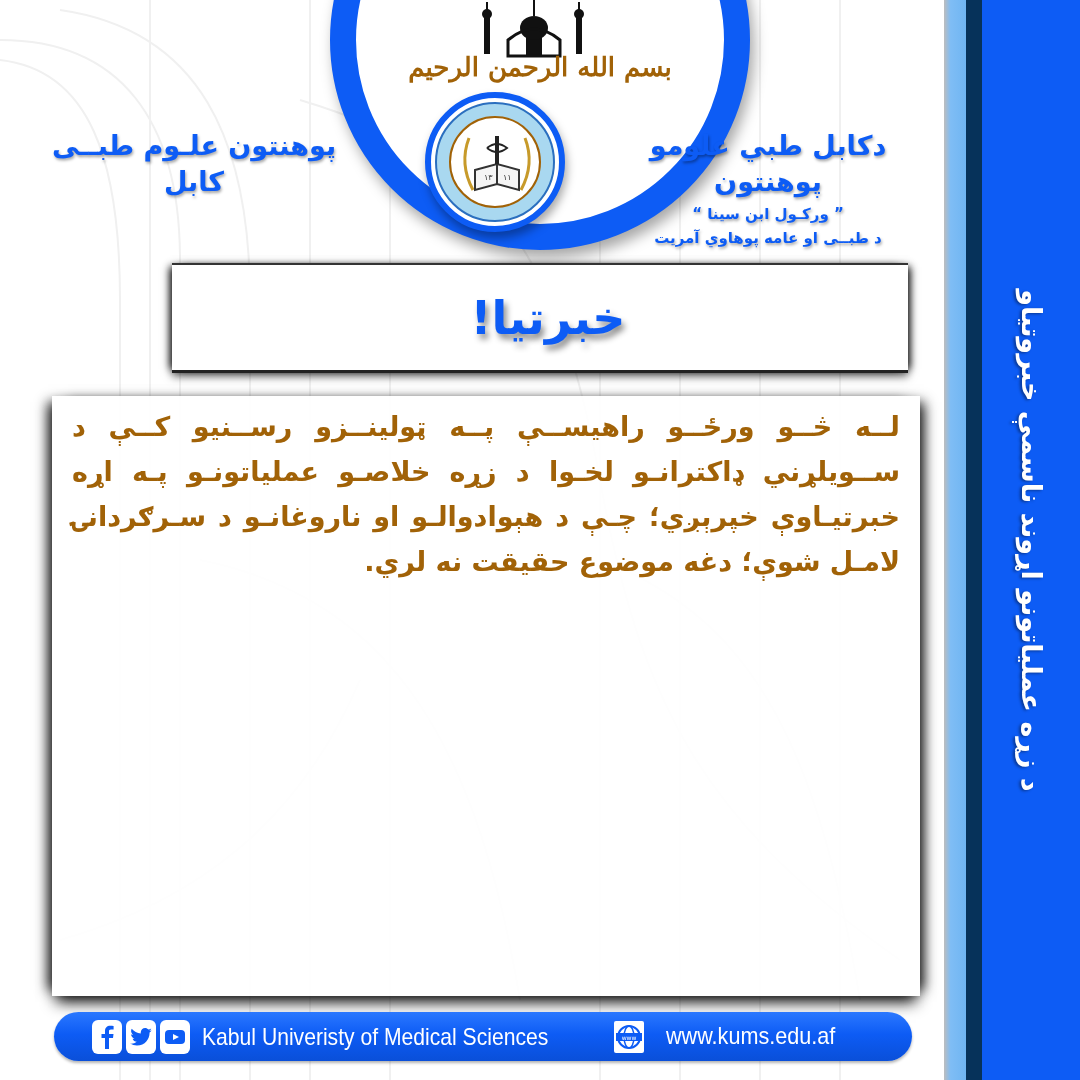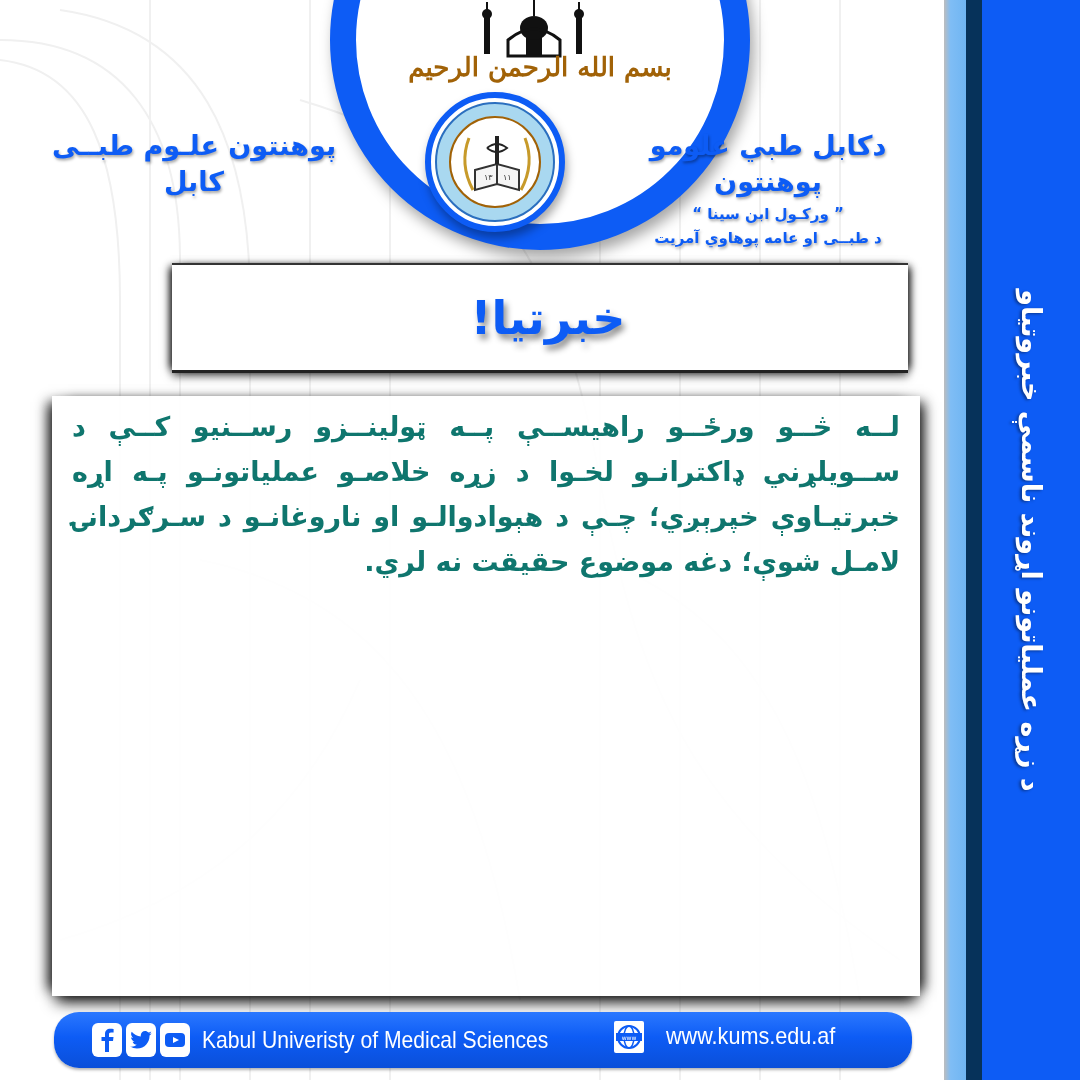--- a/index.html
+++ b/index.html
@@ -73,27 +73,27 @@
 
   
   .body-panel {
     position: absolute; left: 52px; top: 396px; width: 868px; height: 600px;
     background: rgba(255,255,255,0.9); z-index: 2;
     box-shadow: -10px 0 12px -6px #222, 10px 0 12px -6px #222, 0 10px 14px -4px #111;
   }
   .body-text {
     position: absolute; left: 72px; top: 404px; width: 828px; z-index: 3;
     direction: rtl; text-align: justify; text-align-last: right;
-    font-size: 27px; line-height: 45px; font-weight: bold; color: #0f766e;
+    font-size: 27px; line-height: 45px; font-weight: bold; color: #a16207;
   }
   .body-text p { margin-bottom: 45px; }
 
   
   .footer {
-    position: absolute; left: 54px; top: 1012px; width: 858px; height: 56px; border-radius: 25px;
+    position: absolute; left: 54px; top: 1012px; width: 858px; height: 49px; border-radius: 25px;
     background: linear-gradient(180deg, #2b78ff 0%, #0d5cf5 45%, #0a4fd9 100%);
     z-index: 4; display: flex; align-items: center; padding-left: 38px;
     box-shadow: 0 2px 3px rgba(0,0,0,0.3);
   }
   .social { display: flex; gap: 4px; align-items: center; }
   .social .ico {
     width: 30px; height: 34px; border-radius: 6px; background: #ffffff;
     display: flex; align-items: center; justify-content: center;
   }
   .footer-name { color: #ffffff; font-family: "Liberation Sans", sans-serif; font-size: 24px;

